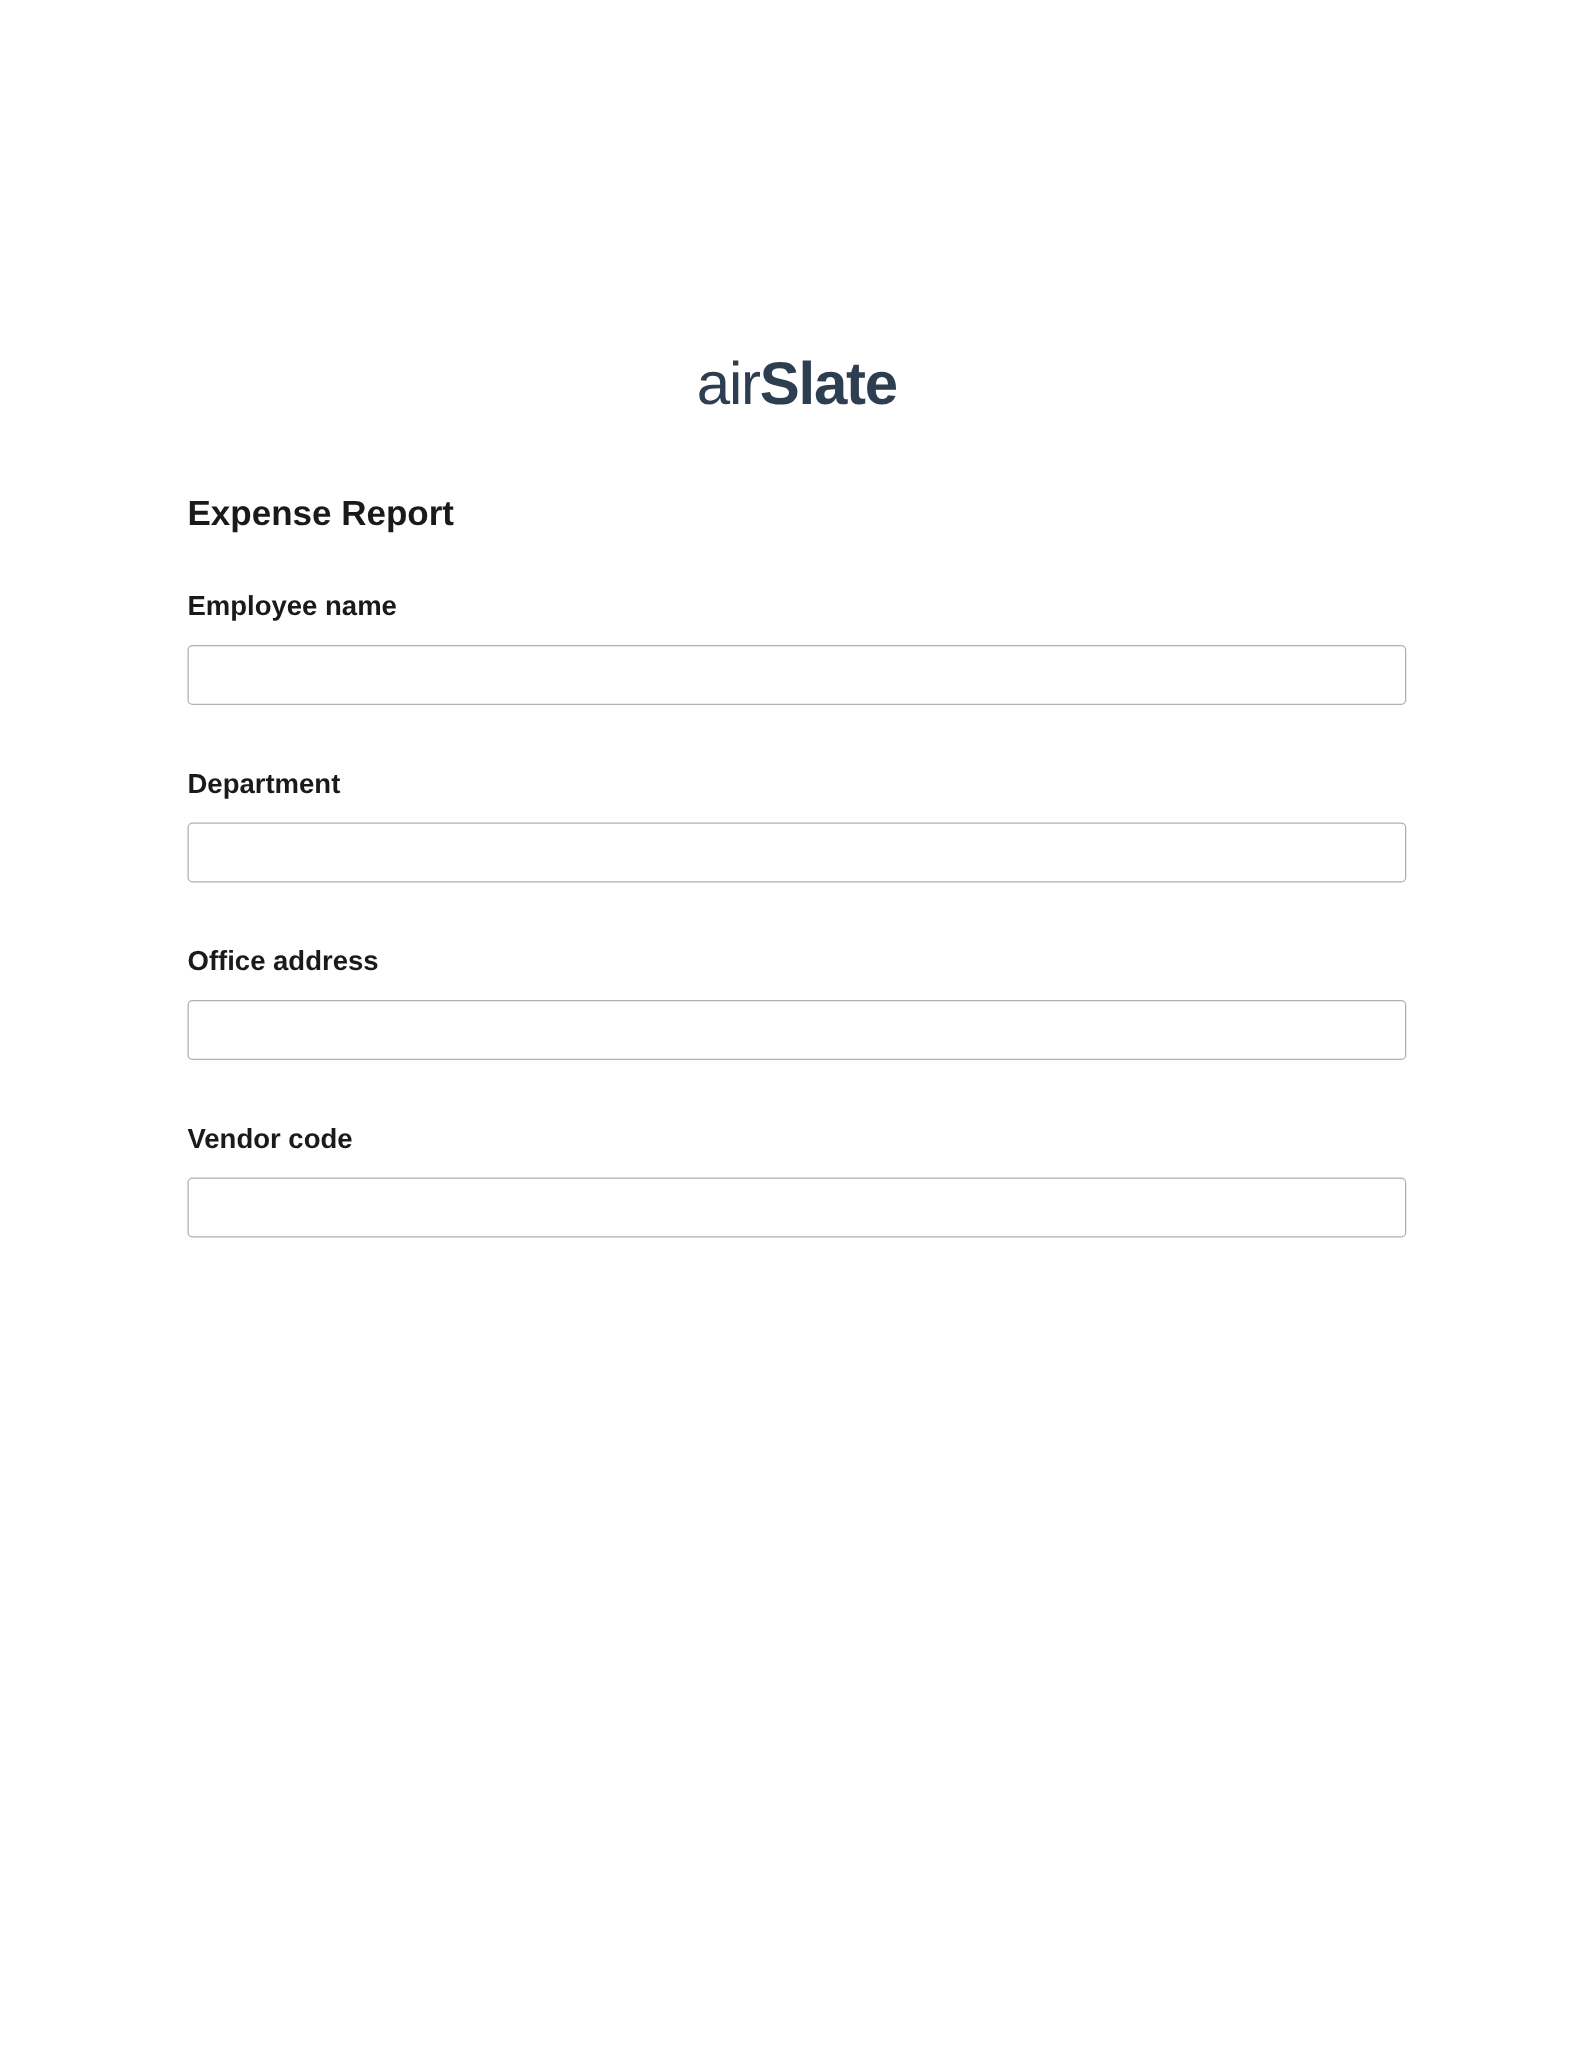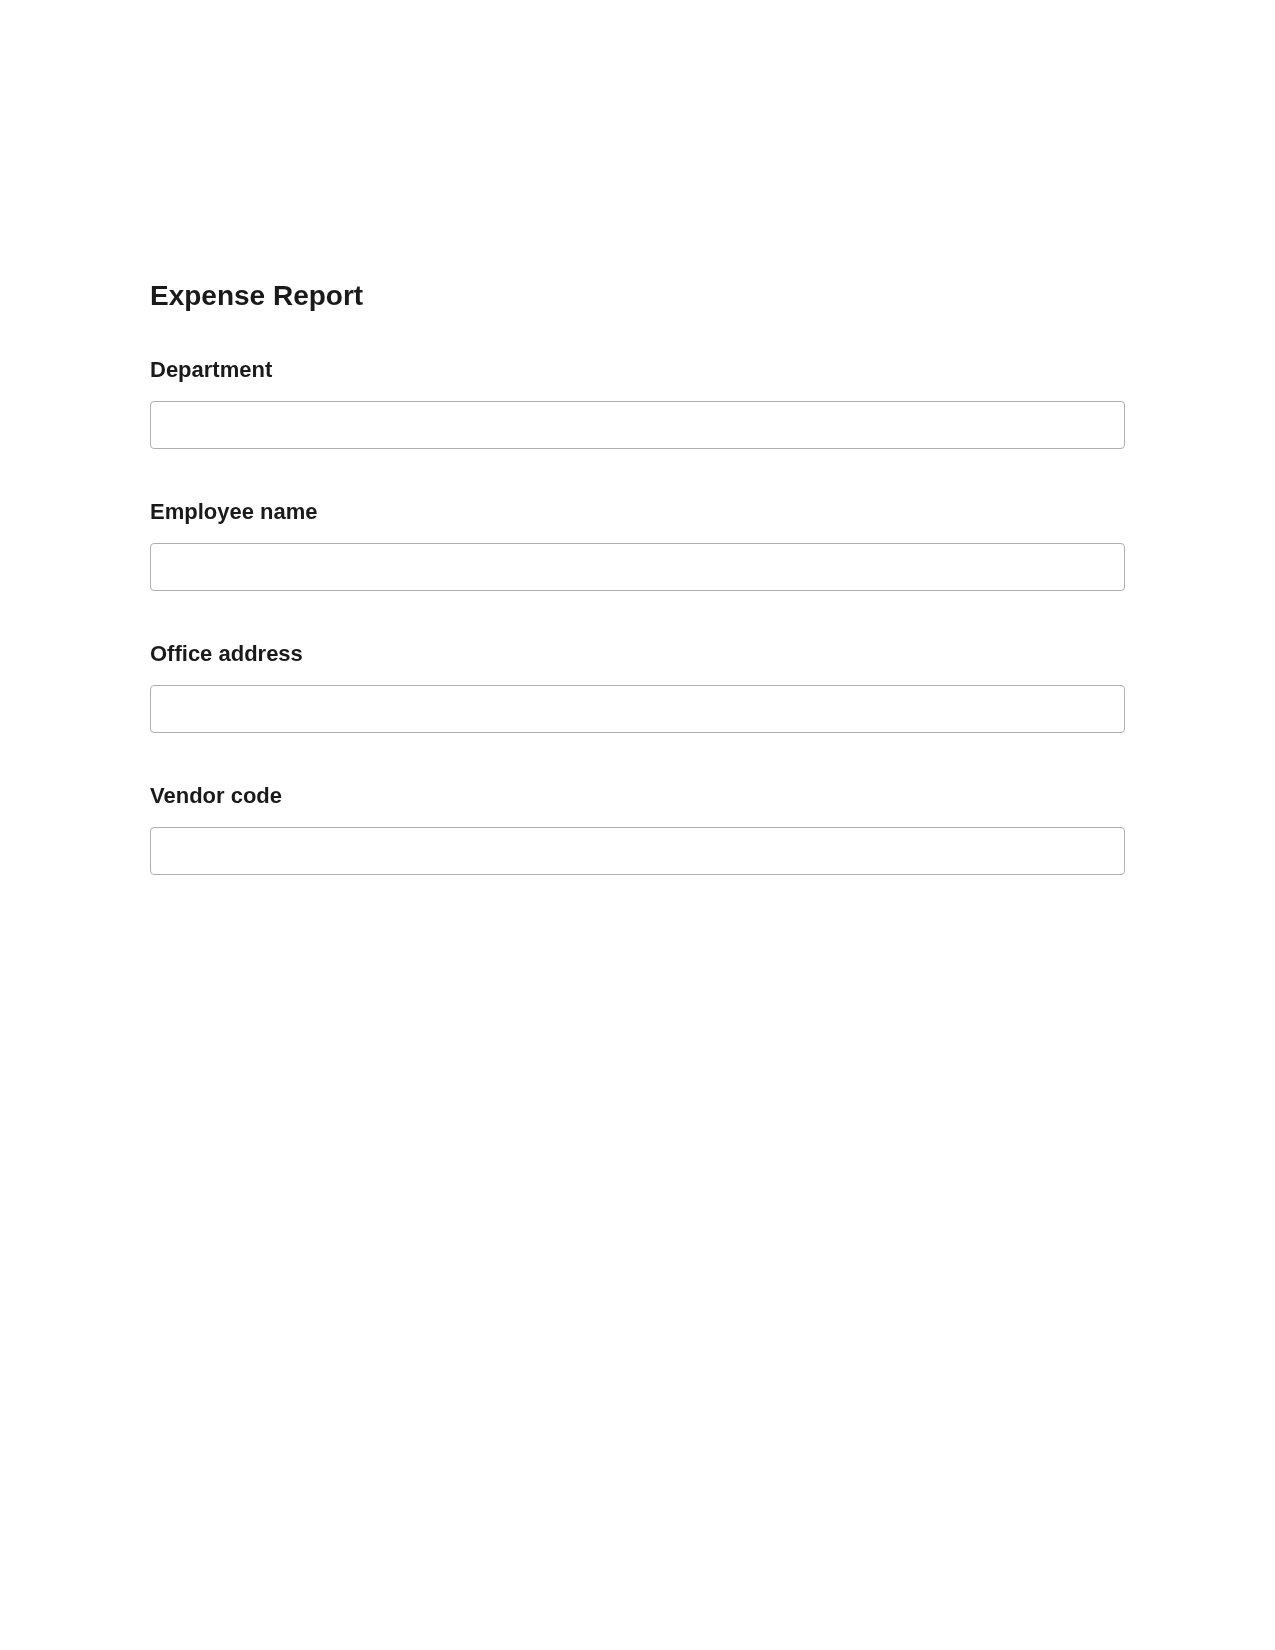--- a/index.html
+++ b/index.html
@@ -57,30 +57,33 @@
       background: #ffffff;
       font-size: 18px;
       padding: 0 12px;
       outline: none;
     }
   </style>
 </head>
 <body>
 
 <div class="page">
+  <div class="logo">
+    <span class="logo-text"><span class="logo-air">air</span><span class="logo-slate">Slate</span></span>
+  </div>
 
   <h1 class="form-title">Expense Report</h1>
 
   <div class="field-group">
-    <label class="field-label">Department</label>
+    <label class="field-label">Employee name</label>
     <input type="text" class="field-input" value="" style="">
   </div>
 
   <div class="field-group">
-    <label class="field-label">Employee name</label>
+    <label class="field-label">Department</label>
     <input type="text" class="field-input" value="" style="">
   </div>
 
   <div class="field-group">
     <label class="field-label">Office address</label>
     <input type="text" class="field-input" value="" style="">
   </div>
 
   <div class="field-group">
     <label class="field-label">Vendor code</label>

